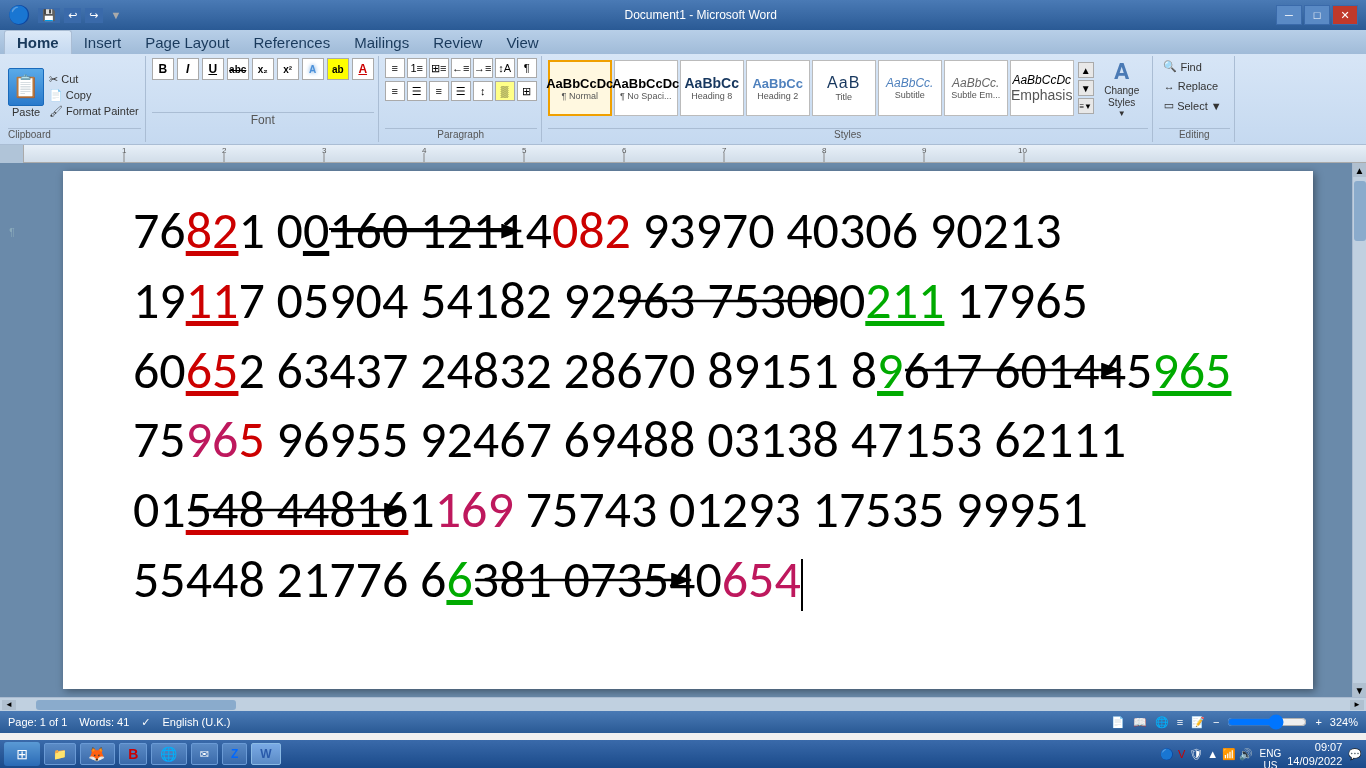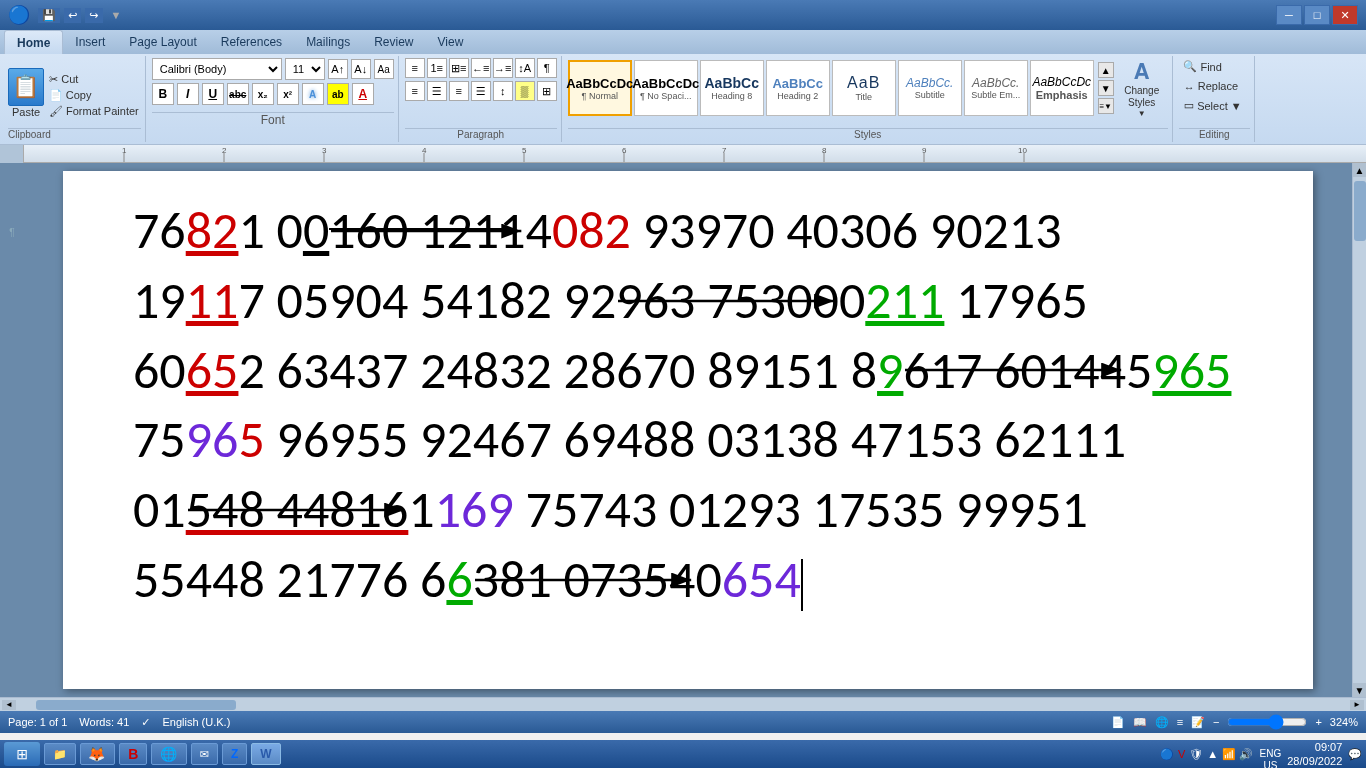--- a/index.html
+++ b/index.html
@@ -31,21 +31,21 @@
     }
     .ribbon-tabs {
       display: flex;
       background: linear-gradient(to bottom, #b8cfe8, #a0bbd8);
       height: 24px;
       align-items: flex-end;
       padding: 0 4px;
     }
     .ribbon-tab {
       padding: 3px 12px;
-      font-size: 12px;
+      font-size: 15px;
       cursor: pointer;
       height: 24px;
       display: flex;
       align-items: center;
       border-top-left-radius: 3px;
       border-top-right-radius: 3px;
       color: #1a3a5c;
     }
     .ribbon-tab.active {
       background: linear-gradient(to bottom, #dce9f8, #c5d9f0);
@@ -127,21 +127,21 @@
 
     
     .doc-line {
       font-size: 52px;
       font-family: 'Calibri', 'Segoe UI', sans-serif;
       margin-bottom: 10px;
       line-height: 1.15;
       color: #000;
     }
     .red-text { color: #cc0000; }
-    .green-text { color: #6d28d9; }
+    .green-text { color: #be185d; }
     .underline-text { text-decoration: underline; }
     .green-underline { color: #00aa00; text-decoration: underline; }
 
     
     .status-bar {
       height: 22px;
       background: linear-gradient(to bottom, #4a7ab5, #2a5a95);
       display: flex;
       align-items: center;
       padding: 0 8px;
@@ -252,20 +252,21 @@
 <body>
 
 <div class="title-bar">
   <div class="title-bar-left">
     <span style="font-size:18px;">🔵</span>
     <span style="font-size:11px; background:#3a6aaa; padding:1px 4px; cursor:pointer; margin-left:4px;">💾</span>
     <span style="font-size:11px; background:#3a6aaa; padding:1px 4px; cursor:pointer;">↩</span>
     <span style="font-size:11px; background:#3a6aaa; padding:1px 4px; cursor:pointer;">↪</span>
     <span style="font-size:11px; color:#aaa; padding:1px 4px; cursor:pointer;">▼</span>
   </div>
+  <div class="title-bar-center">Document1 - Microsoft Word</div>
   <div class="title-bar-controls">
     <div class="title-btn">─</div>
     <div class="title-btn">□</div>
     <div class="title-btn close">✕</div>
   </div>
 </div>
 
 <div class="ribbon">
   <div class="ribbon-tabs">
     <div class="ribbon-tab active">Home</div>
@@ -301,31 +302,20 @@
             <span>Format Painter</span>
           </div>
         </div>
       </div>
       <div class="rgb-label" style="position:absolute;bottom:2px;width:calc(100% - 8px); text-align:left; border-top:1px solid #aabdd4; font-size:10px; color:#555;">Clipboard</div>
     </div>
 
     <div class="ribbon-group-wrapper" style="min-width:200px;">
       <div style="display:flex; flex-direction:column; gap:3px; padding-bottom:4px;">
         <div style="display:flex; gap:3px; align-items:center;">
-          <select class="font-select">
-            <option>Calibri (Body)</option>
-          </select>
-          <select class="font-size-select">
-            <option>11</option>
-          </select>
-          <div class="ribbon-small-btn">A↑</div>
-          <div class="ribbon-small-btn">A↓</div>
-          <div class="ribbon-small-btn" style="font-size:10px;">Aa</div>
-        </div>
-        <div style="display:flex; gap:3px; align-items:center;">
           <div class="format-btn" style="font-weight:bold;">B</div>
           <div class="format-btn" style="font-style:italic;">I</div>
           <div class="format-btn" style="text-decoration:underline;">U</div>
           <div class="format-btn" style="text-decoration:line-through; font-size:10px;">abc</div>
           <div class="format-btn" style="font-size:10px;">x₂</div>
           <div class="format-btn" style="font-size:10px;">x²</div>
           <div class="format-btn" style="font-size:10px; color:#4a90d9; text-shadow: 0 0 4px #4a90d9;">A</div>
           <div class="format-btn" style="font-size:10px; background:#ffff00;">ab</div>
           <div class="format-btn" style="font-size:12px; color:#cc0000; text-decoration:underline; text-decoration-color:#cc0000;">A</div>
         </div>
@@ -383,21 +373,21 @@
         <div class="style-item">
           <span style="font-size:12px; color:#4f81bd; font-style:italic;">AaBbCc.</span>
           <span style="font-size:9px; color:#555;">Subtitle</span>
         </div>
         <div class="style-item">
           <span style="font-size:12px; color:#666; font-style:italic;">AaBbCc.</span>
           <span style="font-size:9px; color:#555;">Subtle Em...</span>
         </div>
         <div class="style-item">
           <span style="font-size:12px; font-style:italic;">AaBbCcDc</span>
-          <span style="font-size:11px; color:#555;font-weight:bold;">Emphasis</span>
+          <span style="font-size:14px; color:#555;">Emphasis</span>
         </div>
 
         <div style="display:flex; flex-direction:column; gap:2px; margin-left:2px;">
           <div class="scroll-btn">▲</div>
           <div class="scroll-btn">▼</div>
           <div class="scroll-btn" style="font-size:8px;">≡▼</div>
         </div>
 
         <div class="change-styles-btn">
           <div style="font-size:22px; color:#4a7ab5;">𝐀</div>
@@ -622,17 +612,17 @@
       <span>🛡</span>
       <span style="cursor:pointer;">▲</span>
       <span>📶</span>
       <span>🔊</span>
     </div>
     <div style="display:flex; gap:4px; margin-top:12px;">
       <div style="font-size:10px; line-height:1.2; text-align:center;">ENG<br>US</div>
     </div>
     <div class="clock">
       <div>09:07</div>
-      <div>28/09/2022</div>
+      <div>14/09/2022</div>
     </div>
     <span style="cursor:pointer;">💬</span>
   </div>
 </div>
 
 </body></html>

